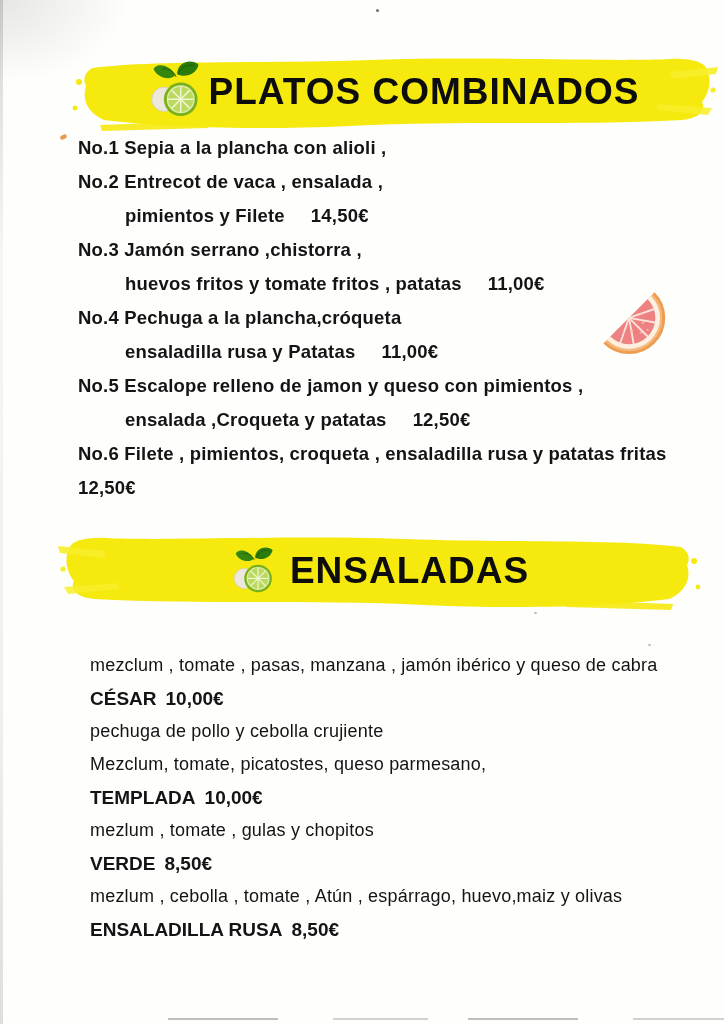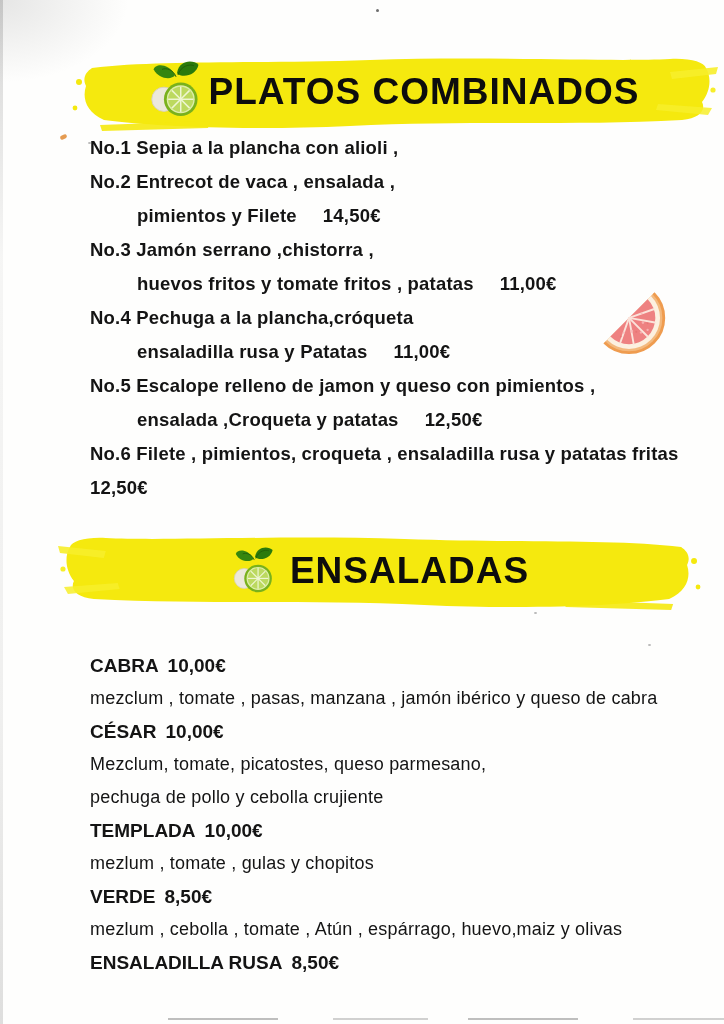--- a/index.html
+++ b/index.html
@@ -43,21 +43,21 @@
   }
   .header-title {
     font-weight:bold; font-size:37px; letter-spacing:1px;
     color:#0d0d0d; white-space:nowrap;
   }
   .lime-wrap { display:inline-block; flex:none; }
   .lime-lg { width:56px; height:64px; margin-top:-6px; margin-right:-8px; }
   .lime-sm { width:46px; height:52px; margin-top:-2px; }
 
   
-  .combo-list { position:absolute; left:90px; top:138px; width:628px; }
+  .combo-list { position:absolute; left:78px; top:138px; width:628px; }
   .combo-line {
     font-weight:bold; font-size:18.5px; line-height:20px;
     margin-bottom:14px; letter-spacing:.2px; white-space:nowrap;
   }
   .indent { padding-left:47px; }
   .price { margin-left:26px; }
 
   
   .salad-list { position:absolute; left:90px; top:649px; width:628px; }
   .salad-name { font-weight:bold; font-size:19px; line-height:33px; white-space:nowrap; }
@@ -218,26 +218,25 @@
           </g>
           <circle cx="34" cy="44" r="1.6" fill="#eef6d2"></circle>
         </svg>
       </span>
       <span class="header-title">ENSALADAS</span>
     </div>
   </div>
 
   <div class="salad-list">
 
-    <div class="salad-name"><span>CABRA</span><span class="salad-price">10,00€</span></div>
     <div class="salad-desc">mezclum , tomate , pasas, manzana , jamón ibérico y queso de cabra</div>
 
     <div class="salad-name"><span>CÉSAR</span><span class="salad-price">10,00€</span></div>
+    <div class="salad-desc">pechuga de pollo y cebolla crujiente</div>
     <div class="salad-desc">Mezclum, tomate, picatostes, queso parmesano,</div>
-    <div class="salad-desc">pechuga de pollo y cebolla crujiente</div>
 
     <div class="salad-name"><span>TEMPLADA</span><span class="salad-price">10,00€</span></div>
     <div class="salad-desc">mezlum , tomate , gulas y chopitos</div>
 
     <div class="salad-name"><span>VERDE</span><span class="salad-price">8,50€</span></div>
     <div class="salad-desc">mezlum , cebolla , tomate , Atún , espárrago, huevo,maiz y olivas</div>
 
     <div class="salad-name"><span>ENSALADILLA RUSA</span><span class="salad-price">8,50€</span></div>
 
   </div>

